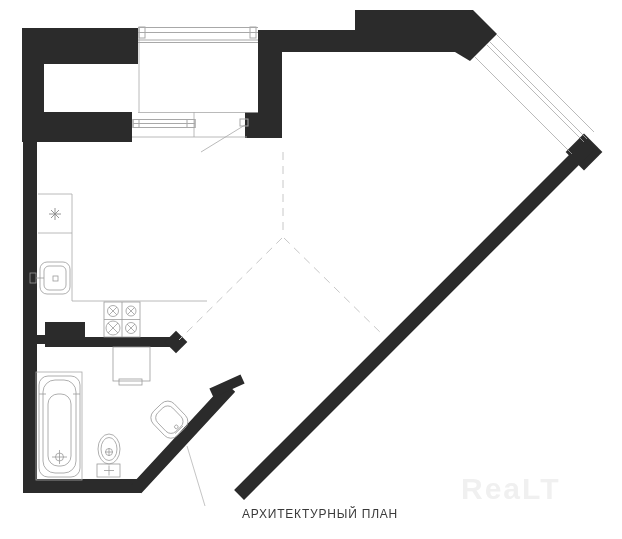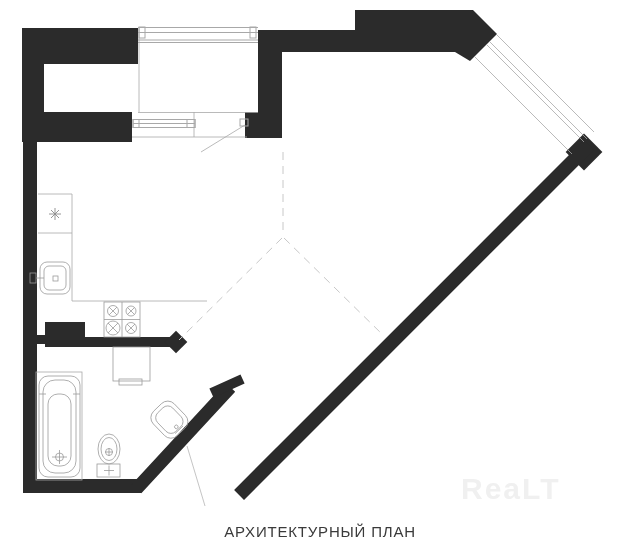--- a/index.html
+++ b/index.html
@@ -7,21 +7,21 @@
           font-family:"Liberation Sans",sans-serif;}
   svg{position:absolute;left:0;top:0;}
   .wall{fill:var(--wall-color,#2b2b2b);stroke:none;}
   .wallline{stroke:var(--wall-color,#2b2b2b);fill:none;}
   .thin{stroke:var(--line-color,#a8a8a8);stroke-width:1;fill:none;}
   .thin2{stroke:var(--line-color,#a8a8a8);stroke-width:0.8;fill:none;}
   .fixline{stroke:#9b9b9b;stroke-width:0.8;fill:none;}
   .dashed{stroke:var(--dashed-color,#c8c8c8);stroke-width:1;fill:none;stroke-dasharray:8 6;}
   .leader{stroke:#b5b5b5;stroke-width:0.8;fill:none;}
   #caption{position:absolute;left:160px;top:507px;width:320px;text-align:center;
-           font-size:15px;letter-spacing:0.8px;color:var(--caption-color,#3a3a3a);margin-top:16px;}
+           font-size:12px;letter-spacing:0.8px;color:var(--caption-color,#3a3a3a);}
   #watermark{position:absolute;left:461px;top:472px;font-size:30px;font-weight:bold;
              letter-spacing:2px;color:var(--watermark-color,#f0f0f0);}
 </style>
 </head>
 <body>
 
 <div id="canvas">
 <svg width="622" height="539" viewBox="0 0 622 539">
 
   <g>

